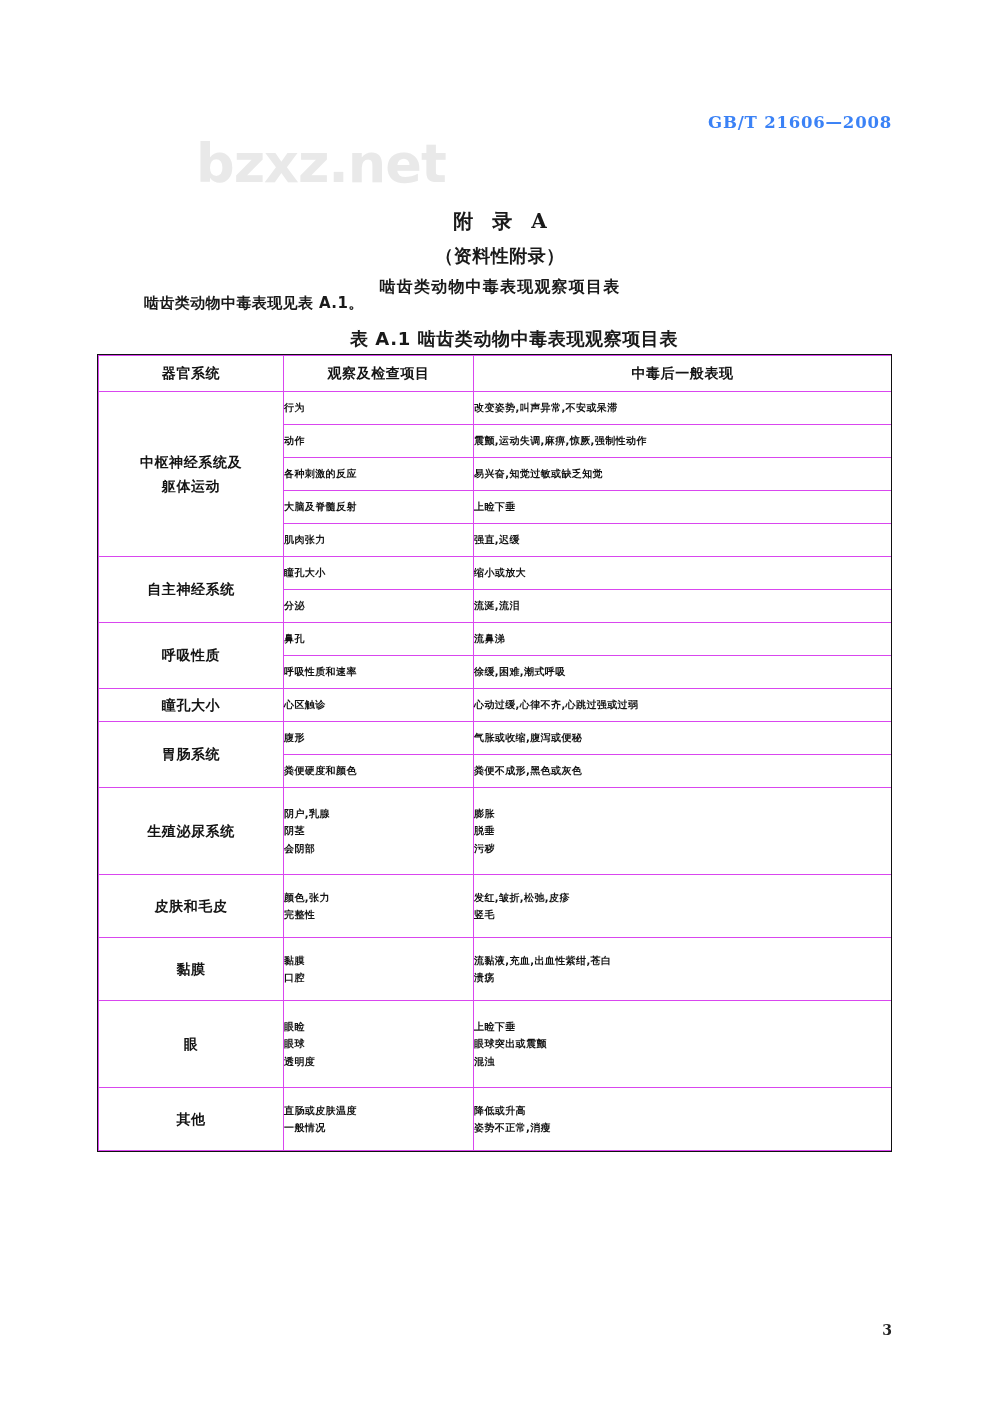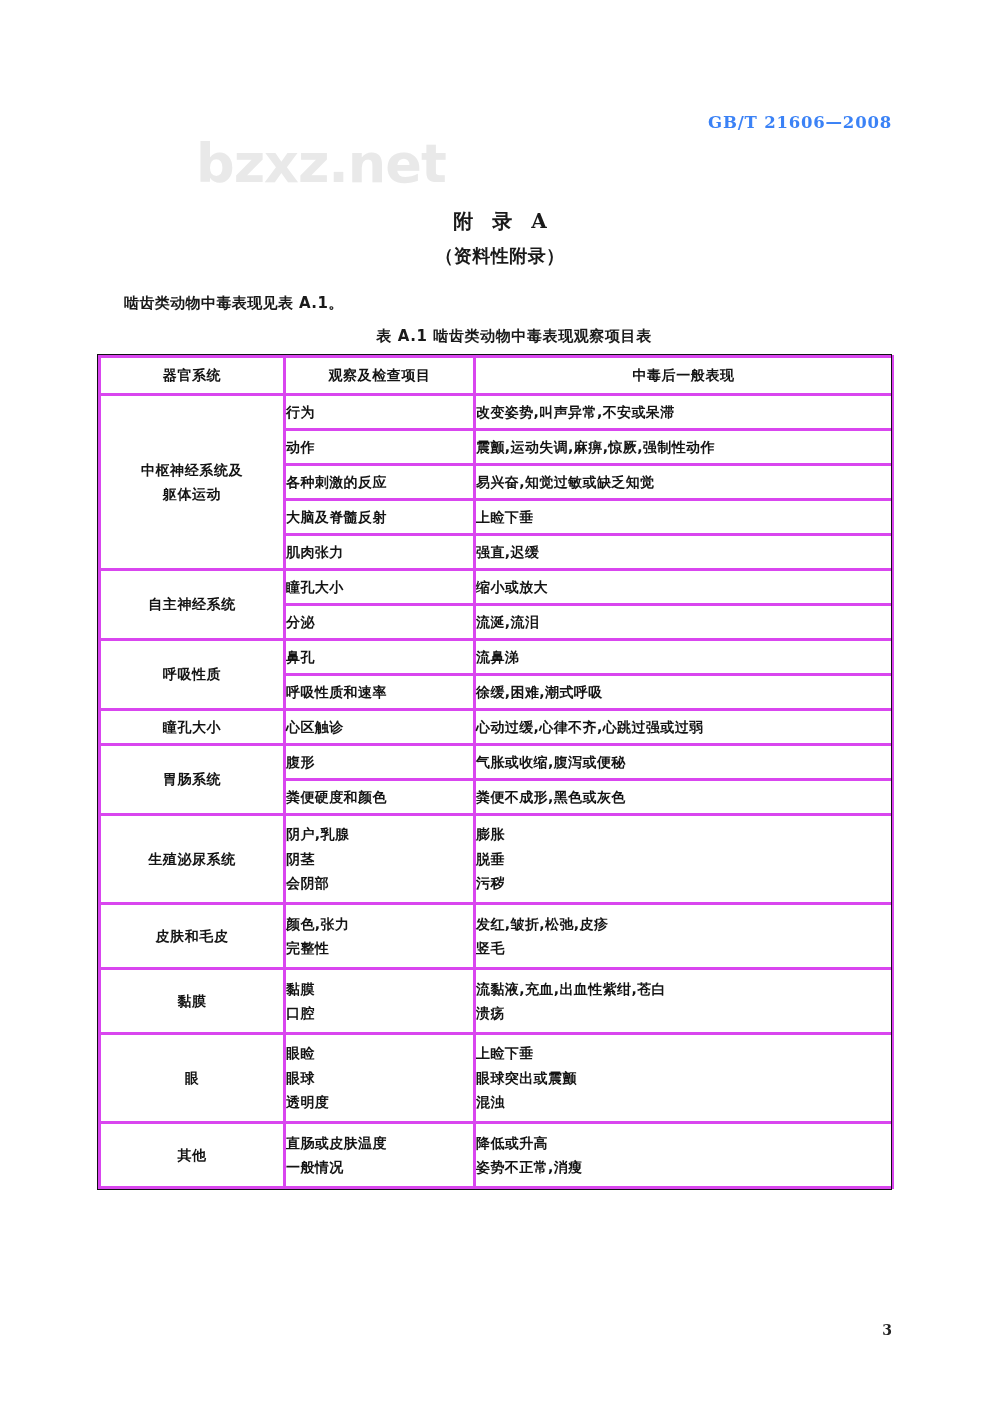--- a/index.html
+++ b/index.html
@@ -74,36 +74,36 @@
   .annex-line-3 {
     font-size: 16px;
     font-weight: bold;
     letter-spacing: 1.2px;
   }
 
   
   .intro {
     position: absolute;
     top: 294px;
-    left: 124px;
+    left: 144px;
     font-size: 15px;
     font-weight: bold;
     letter-spacing: 0.4px;
     white-space: nowrap;
   }
 
   
   .table-caption {
     position: absolute;
     top: 327px;
     left: 0;
     width: 1000px;
     text-align: center;
     padding-left: 28px;
-    font-size: 15px;
+    font-size: 18px;
     font-weight: bold;
     letter-spacing: 0.6px;
     white-space: nowrap;
     box-sizing: border-box;
   }
 
   
   .tbl-wrap {
     position: absolute;
     top: 355px;
@@ -114,21 +114,21 @@
     border-collapse: collapse;
     width: 793px;
     table-layout: fixed;
     font-size: 13.5px;
   }
   table.a1 col.c-organ  { width: 185px; }
   table.a1 col.c-item   { width: 190px; }
   table.a1 col.c-sign   { width: 418px; }
 
   table.a1 td, table.a1 th {
-    border: 3px solid #d946ef;
+    border: 1px solid #d946ef;
     padding: 0;
     vertical-align: middle;
     font-weight: bold;
     color: #141414;
   }
   table.a1 thead th {
     height: 35px;
     text-align: center;
     font-size: 14px;
     letter-spacing: 0.6px;
@@ -136,21 +136,21 @@
   td.organ {
     text-align: center;
     letter-spacing: 0.6px;
     line-height: 1.75;
     font-size: 14px;
   }
   td.item, td.sign {
     padding: 0 0 0 11px;
     letter-spacing: 0.4px;
     line-height: 1.75;
-    font-size: 14px;
+    font-size: 10px;
   }
   td.sign { padding-left: 12px; }
   .cellline { display: block; white-space: nowrap; }
 
   tr.r1 td { height: 32px; }
   tr.r2 td { height: 62px; }
   tr.r3 td { height: 86px; }
 
   
   .tbl-wrap::after {
@@ -179,20 +179,21 @@
 
 <div class="page">
 
   <div class="doc-header">GB/T 21606—2008</div>
 
   <div class="watermark">bzxz.net</div>
 
   <div class="annex-block">
     <div class="annex-line-1">附 录 A</div>
     <div class="annex-line-2">（资料性附录）</div>
+    <div class="annex-line-3">啮齿类动物中毒表现观察项目表</div>
   </div>
 
   <div class="intro">啮齿类动物中毒表现见表 A.1。</div>
 
   <div class="table-caption">表 A.1  啮齿类动物中毒表现观察项目表</div>
 
   <div class="tbl-wrap">
     <table class="a1">
       <colgroup>
         <col class="c-organ">

